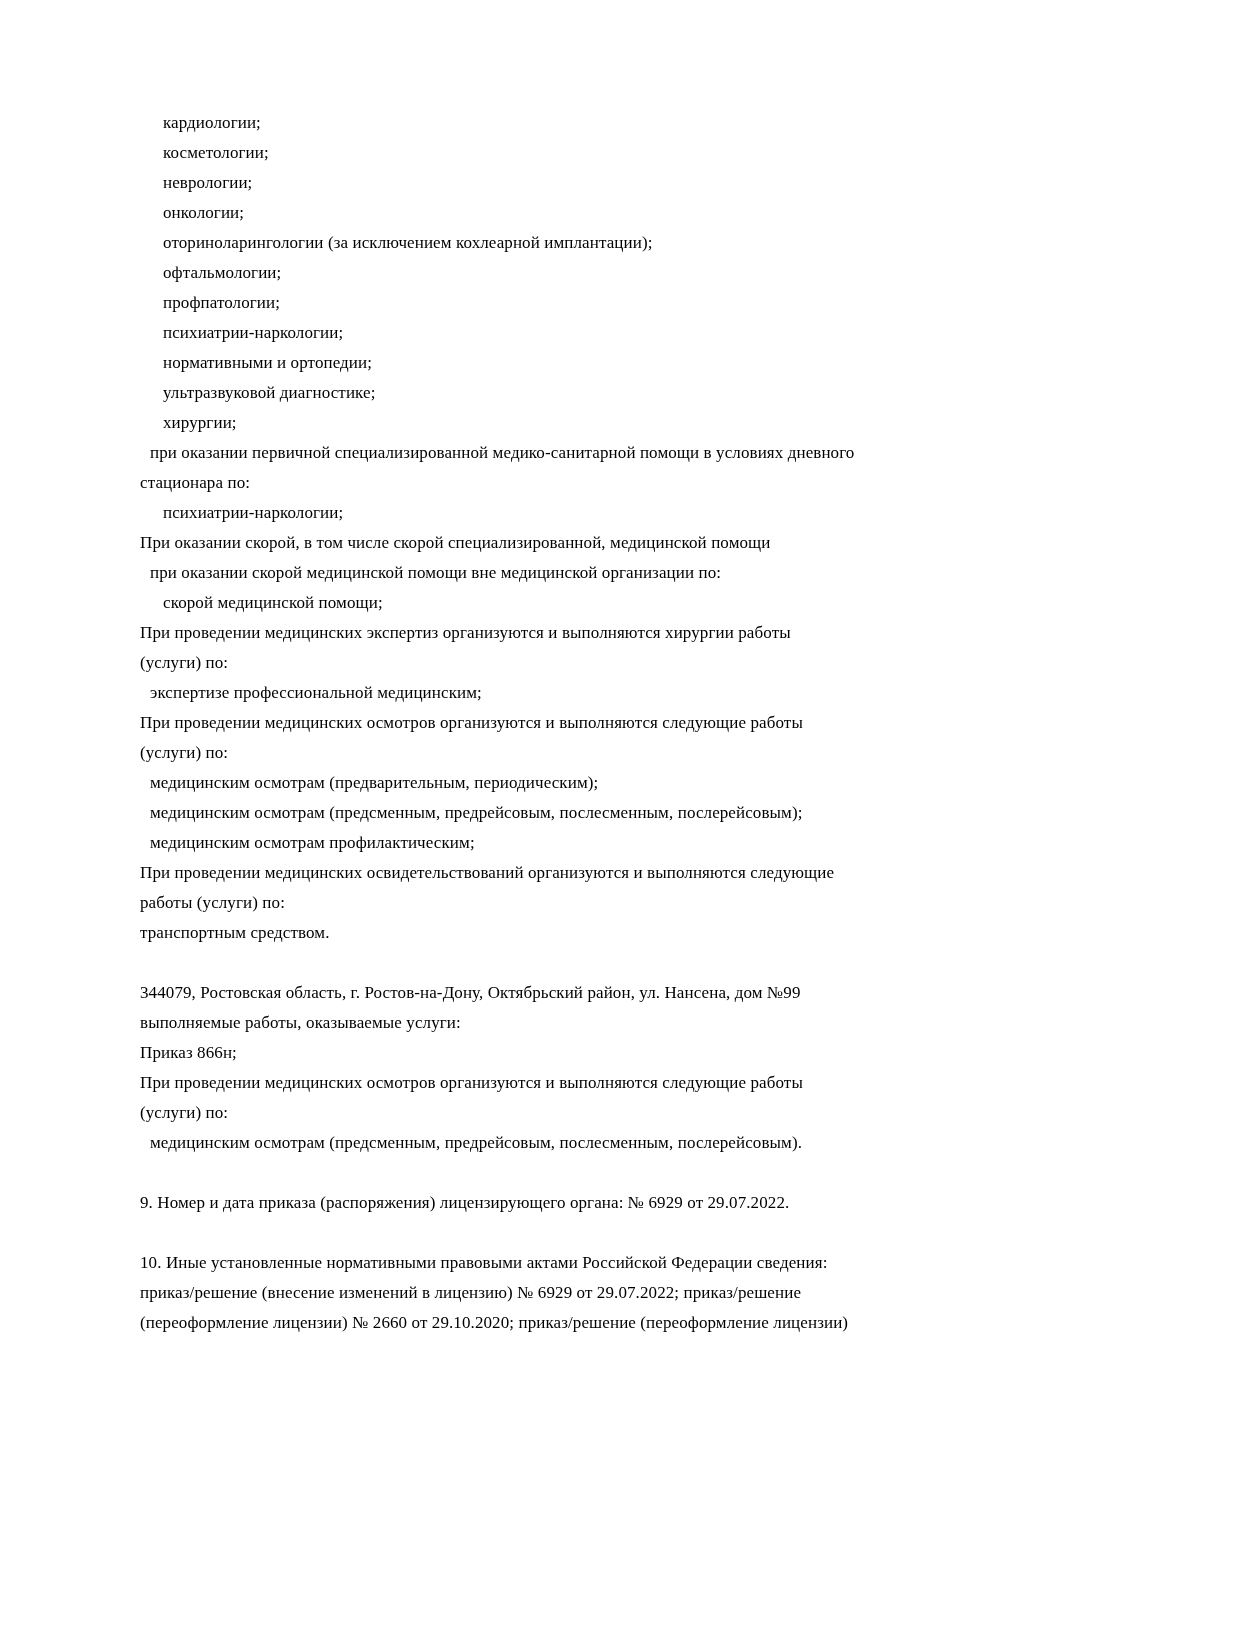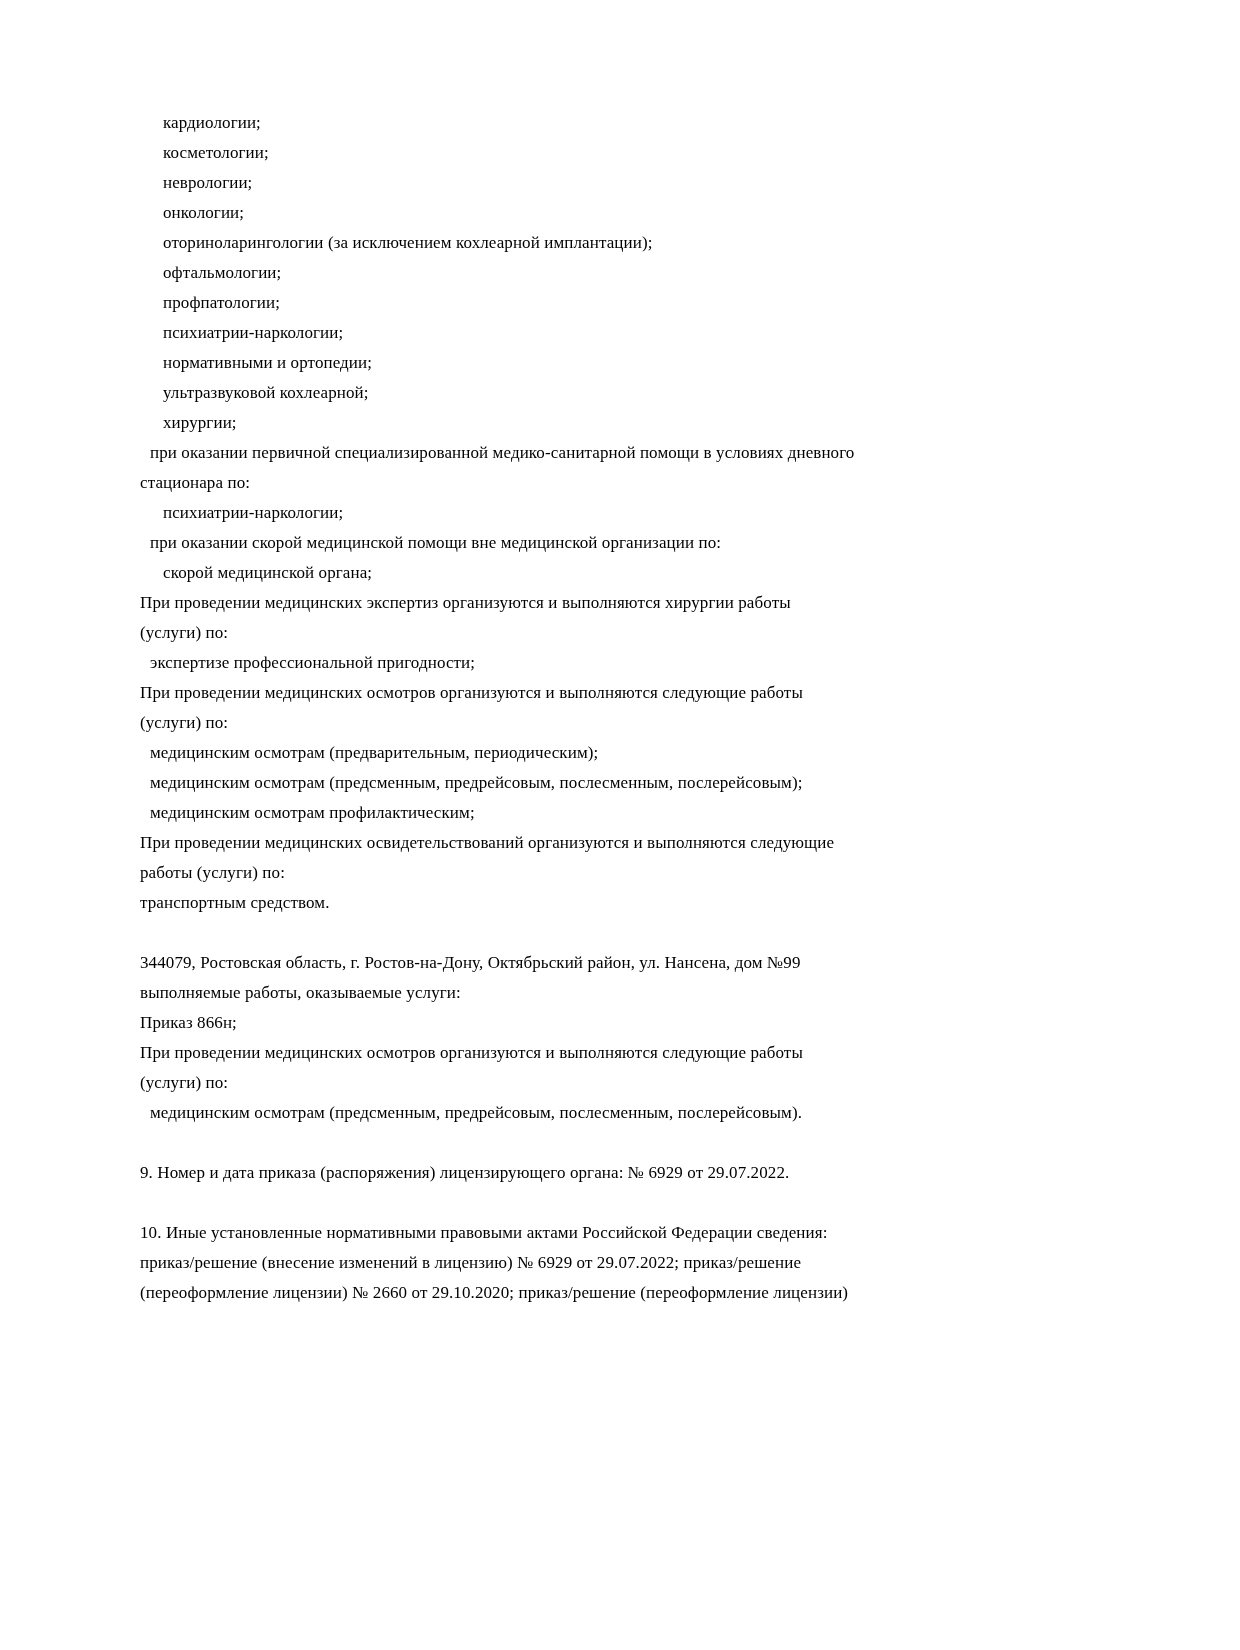--- a/index.html
+++ b/index.html
@@ -41,30 +41,31 @@
 
   <div class="line indent-2">кардиологии;</div>
       <div class="line indent-2">косметологии;</div>
       <div class="line indent-2">неврологии;</div>
       <div class="line indent-2">онкологии;</div>
       <div class="line indent-2">оториноларингологии (за исключением кохлеарной имплантации);</div>
       <div class="line indent-2">офтальмологии;</div>
       <div class="line indent-2">профпатологии;</div>
       <div class="line indent-2">психиатрии-наркологии;</div>
       <div class="line indent-2">нормативными и ортопедии;</div>
-      <div class="line indent-2">ультразвуковой кохлеарной;</div>
+      <div class="line indent-2">ультразвуковой диагностике;</div>
       <div class="line indent-2">хирургии;</div>
       <div class="line indent-1">при оказании первичной специализированной медико-санитарной помощи в условиях дневного</div>
       <div class="line indent-0">стационара по:</div>
       <div class="line indent-2">психиатрии-наркологии;</div>
+      <div class="line indent-0">При оказании скорой, в том числе скорой специализированной, медицинской помощи</div>
       <div class="line indent-1">при оказании скорой медицинской помощи вне медицинской организации по:</div>
-      <div class="line indent-2">скорой медицинской органа;</div>
+      <div class="line indent-2">скорой медицинской помощи;</div>
       <div class="line indent-0">При проведении медицинских экспертиз организуются и выполняются хирургии работы</div>
       <div class="line indent-0">(услуги) по:</div>
-      <div class="line indent-1">экспертизе профессиональной пригодности;</div>
+      <div class="line indent-1">экспертизе профессиональной медицинским;</div>
       <div class="line indent-0">При проведении медицинских осмотров организуются и выполняются следующие работы</div>
       <div class="line indent-0">(услуги) по:</div>
       <div class="line indent-1">медицинским осмотрам (предварительным, периодическим);</div>
       <div class="line indent-1">медицинским осмотрам (предсменным, предрейсовым, послесменным, послерейсовым);</div>
       <div class="line indent-1">медицинским осмотрам профилактическим;</div>
       <div class="line indent-0">При проведении медицинских освидетельствований организуются и выполняются следующие</div>
       <div class="line indent-0">работы (услуги) по:</div>
       <div class="line indent-0">транспортным средством.</div>
       <div class="line indent-0">&nbsp;</div>
       <div class="line indent-0">344079, Ростовская область, г. Ростов-на-Дону, Октябрьский район, ул. Нансена, дом №99</div>

